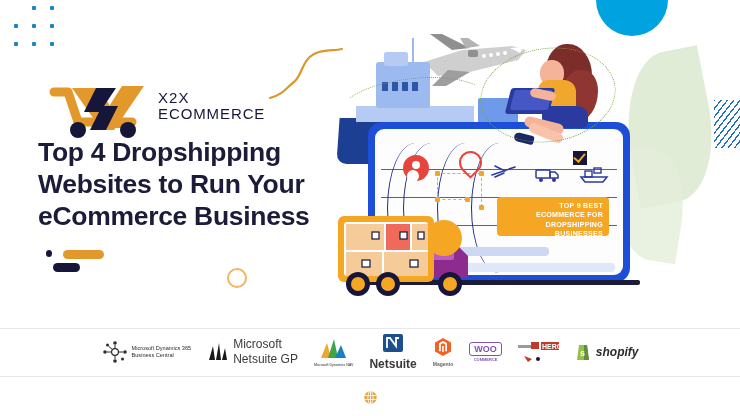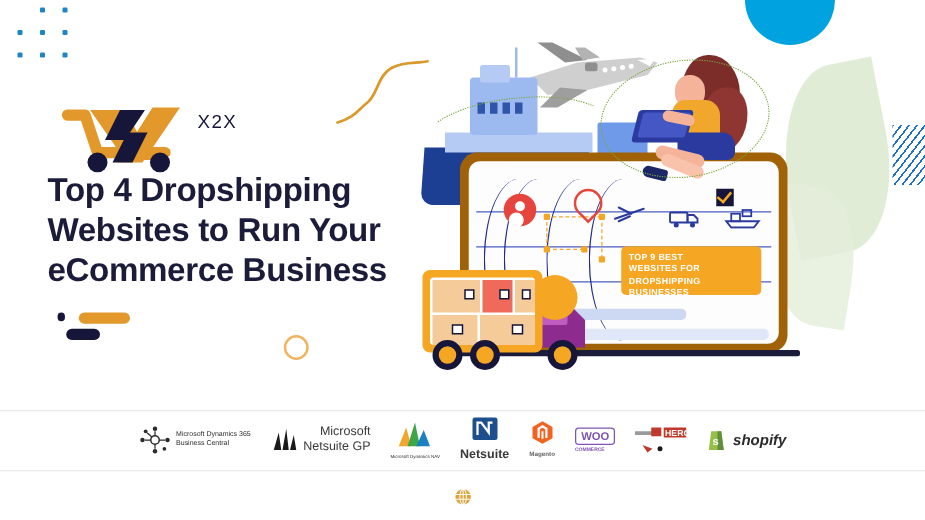--- a/index.html
+++ b/index.html
@@ -52,21 +52,21 @@
   .plane{position:absolute;left:78px;top:14px;width:124px;height:60px;}
   .ship-hull{position:absolute;left:8px;top:100px;width:132px;height:46px;background:#1c3f94;
       border-radius:0 0 46px 10px;transform:skewX(-4deg);}
   .ship-deck{position:absolute;left:26px;top:88px;width:118px;height:16px;background:#b6cbf3;}
   .ship-tower{position:absolute;left:46px;top:44px;width:54px;height:46px;background:#9dbaf0;border-radius:3px;}
   .ship-tower2{position:absolute;left:54px;top:34px;width:24px;height:14px;background:#b6cbf3;border-radius:2px;}
   .ship-mast{position:absolute;left:82px;top:20px;width:2px;height:24px;background:#9dbaf0;}
   .ship-win{position:absolute;top:64px;width:6px;height:9px;background:#2f55a8;}
   .ship-cont{position:absolute;left:148px;top:80px;width:40px;height:26px;background:#6f9aea;border-radius:2px;}
 
-  .screen{position:absolute;left:38px;top:104px;width:262px;height:160px;background:#a16207;border-radius:14px;}
+  .screen{position:absolute;left:38px;top:104px;width:262px;height:160px;background:#1d4ed8;border-radius:14px;text-align:right;}
   .screen-in{position:absolute;left:7px;top:7px;width:248px;height:146px;background:#fdfdfd;border-radius:9px;overflow:hidden;}
   .screen-base{position:absolute;left:28px;top:262px;width:282px;height:5px;background:#1b1b3a;border-radius:2px;}
 
   .globe-line{position:absolute;border-left:1.6px solid #1f2a8a;height:130px;border-radius:50%;}
   .globe-h{position:absolute;left:6px;width:236px;border-top:1.4px solid #4a5ec0;}
 
   .avatar{position:absolute;left:28px;top:26px;width:26px;height:26px;border-radius:50%;background:#e5453c;}
   .avatar:after{content:"";position:absolute;left:9px;top:6px;width:8px;height:8px;border-radius:50%;background:#fff;
      box-shadow:-3px 11px 0 2px #fff;}
   .pin{position:absolute;left:84px;top:22px;width:19px;height:19px;border-radius:50% 50% 50% 0;
@@ -112,21 +112,21 @@
   .orbit2{position:absolute;left:8px;top:60px;width:150px;height:56px;border:1.6px dotted #7aa83c;
      border-radius:50%;border-color:#7aa83c transparent transparent transparent;transform:rotate(-6deg);}
 
   .squiggle{position:absolute;left:268px;top:42px;width:96px;height:62px;}
 
   
   .sep{position:absolute;left:0;width:740px;height:1px;background:#e8e8e8;}
   .logos{position:absolute;left:0;top:328px;width:740px;height:48px;display:flex;align-items:center;justify-content:center;gap:16px;}
   .logo{display:flex;align-items:center;gap:4px;}
   .logo-txt{font-size:5.6px;line-height:1.25;color:#2b2b2b;white-space:pre-line;}
-  .logo-txt.big{font-size:10px;color:#3a3a3a;text-align:right;}
+  .logo-txt.big{font-size:12px;color:#3a3a3a;}
   .logo-txt.bold{font-weight:bold;}
 
   .contacts{position:absolute;left:0;top:382px;width:740px;height:30px;display:flex;align-items:center;justify-content:center;gap:24px;}
   .contact{display:flex;align-items:center;gap:6px;color:#2a2a2a;font-size:11.5px;}
   .cicon{width:15px;height:15px;flex:0 0 15px;}
 </style>
 </head>
 <body>
 
 <div class="canvas">
@@ -159,20 +159,21 @@
       <path d="M6 10 L20 10 L30 40 L84 40" fill="none" stroke="#e2982a" stroke-width="9" stroke-linecap="round" stroke-linejoin="round"></path>
       <path d="M24 6 L52 6 L74 46 L52 46 Z" fill="#e2982a"></path>
       <path d="M74 4 L96 4 L66 48 L46 48 Z" fill="#e2982a"></path>
       <path d="M48 6 L68 6 L52 30 L36 30 Z" fill="#16163a"></path>
       <path d="M54 24 L70 24 L58 48 L42 48 Z" fill="#16163a"></path>
       <circle cx="30" cy="48" r="8" fill="#16163a"></circle>
       <circle cx="80" cy="48" r="8" fill="#16163a"></circle>
     </svg>
     <div class="brand-text">
       <div class="brand-l1">X2X</div>
+      <div class="brand-l2">ECOMMERCE</div>
     </div>
   </div>
 
   <div class="headline">Top 4 Dropshipping Websites to Run Your eCommerce Business</div>
 
   <div class="illus">
 
     <svg class="plane" viewBox="0 0 124 60">
       <path d="M16 30 L54 18 L104 14 L118 18 L110 28 L62 40 L30 44 Z" fill="#cfcfcf"></path>
       <path d="M44 18 L22 2 L34 2 L62 16 Z" fill="#8f8f8f"></path>
@@ -235,21 +236,21 @@
           <path d="M2 12 h26 l-4 5 H6z" fill="none" stroke="#2b3a9e" stroke-width="1.5"></path>
           <rect x="6" y="6" width="7" height="6" fill="none" stroke="#2b3a9e" stroke-width="1.4"></rect>
           <rect x="15" y="3" width="7" height="5" fill="none" stroke="#2b3a9e" stroke-width="1.4"></rect>
         </svg>
         <div class="icn icn-check">
             <i></i>
           </div>
 
         <div class="banner">
           <span>TOP 9 BEST</span>
-          <span>WEBSITES FOR</span>
+          <span>ECOMMERCE FOR</span>
           <span>DROPSHIPPING</span>
           <span>BUSINESSES</span>
         </div>
 
         <div class="check">
             <i></i>
           </div>
         <div class="bar1"></div>
         <div class="bar2"></div>
 
@@ -353,21 +354,21 @@
         <svg width="18" height="20" viewBox="0 0 18 20">
           <path d="M9 1 L17 5.5 v9 L9 19 L1 14.5 v-9z" fill="#f26322"></path>
           <path d="M9 4 L13 6.3 v8 h-1.8 V7.4 L9 6.1 L6.8 7.4 v6.9H5v-8z" fill="#fff"></path>
           <rect x="8.2" y="9" width="1.6" height="6" fill="#fff"></rect>
         </svg>
         <div class="logo-txt" style="font-size:5px;font-weight:bold;color:#666">Magento</div>
       </div>
     </div>
 
     <div class="logo">
-      <div style="text-align:left">
+      <div style="text-align:center">
         <div style="border:1.4px solid #7f54b3;border-radius:3px;padding:1px 4px;color:#7f54b3;font-weight:bold;font-size:9px">WOO</div>
         <div class="logo-txt bold" style="font-size:4px;color:#7f54b3;margin-top:1px">COMMERCE</div>
       </div>
     </div>
 
     <div class="logo">
       <svg width="42" height="24" viewBox="0 0 42 24">
         <rect x="0" y="5" width="16" height="3" fill="#9a9a9a"></rect>
         <rect x="13" y="2" width="8" height="7" fill="#c0392b"></rect>
         <rect x="23" y="2" width="18" height="8" fill="#c0392b"></rect>

